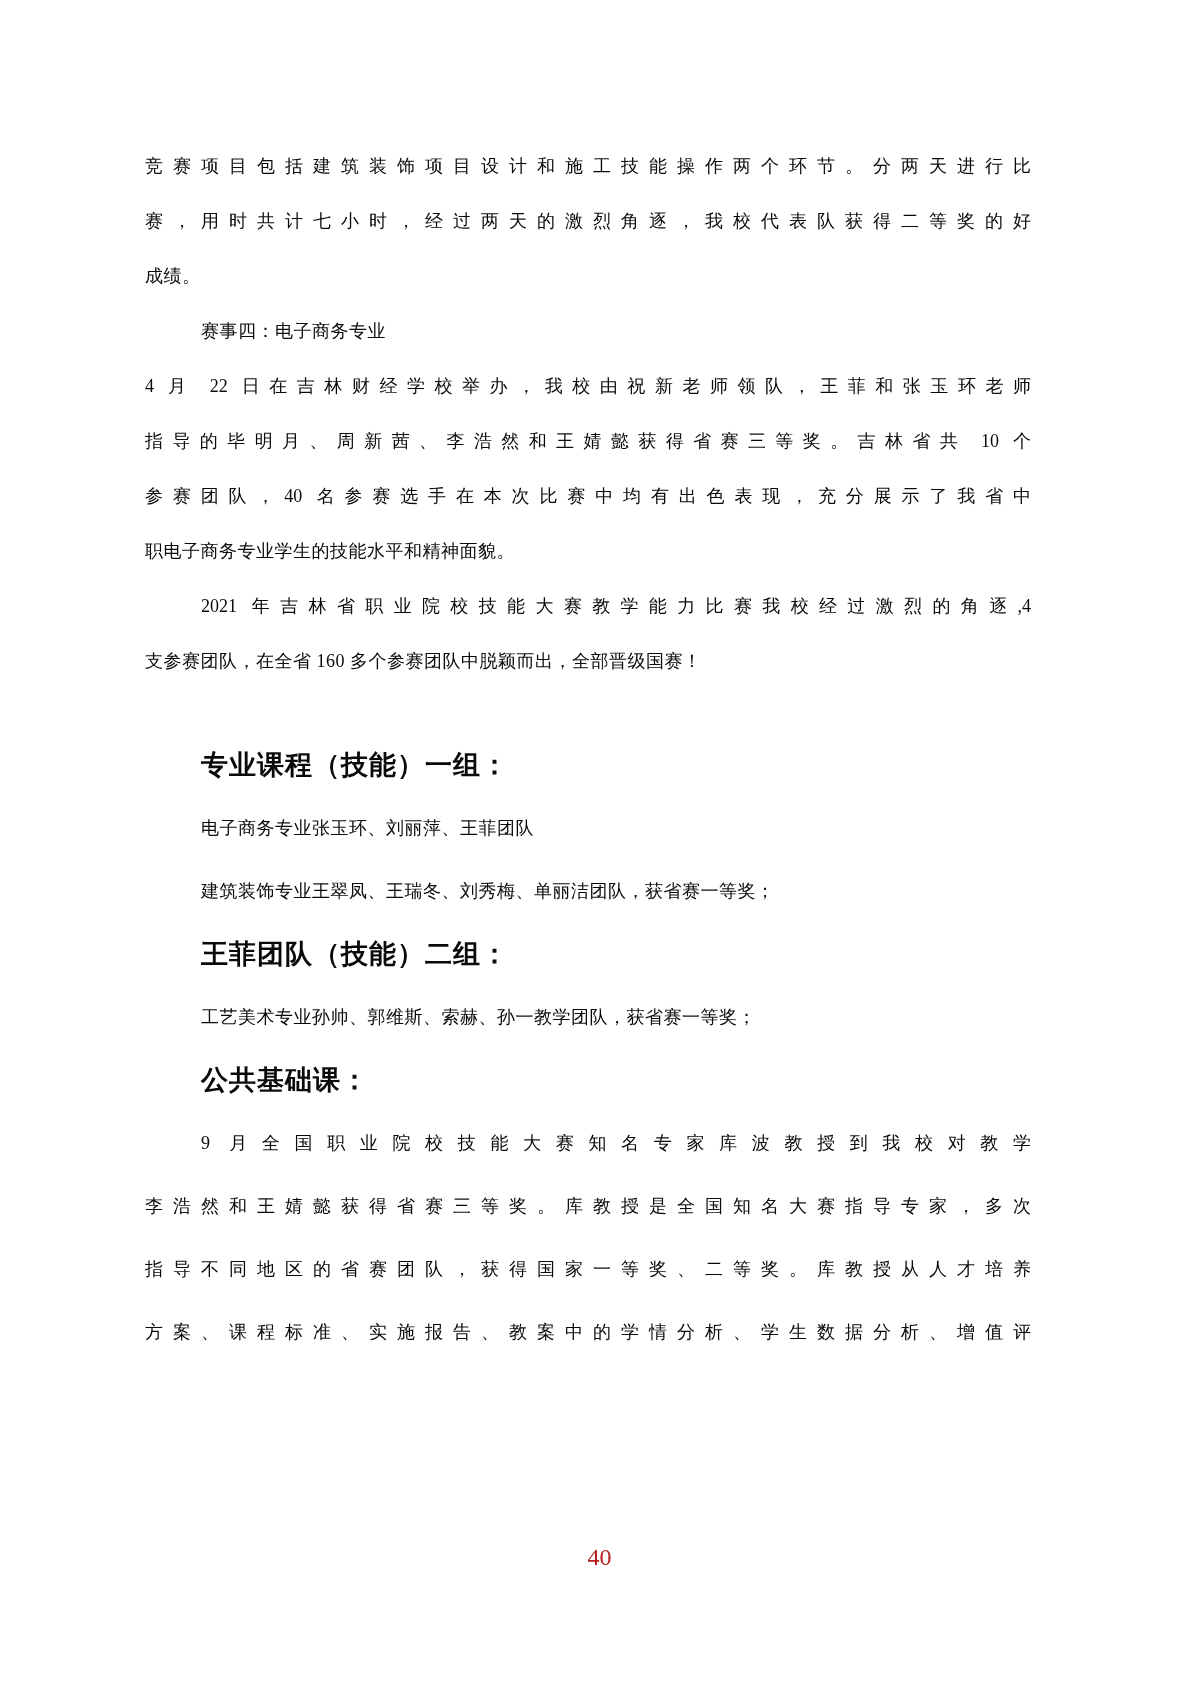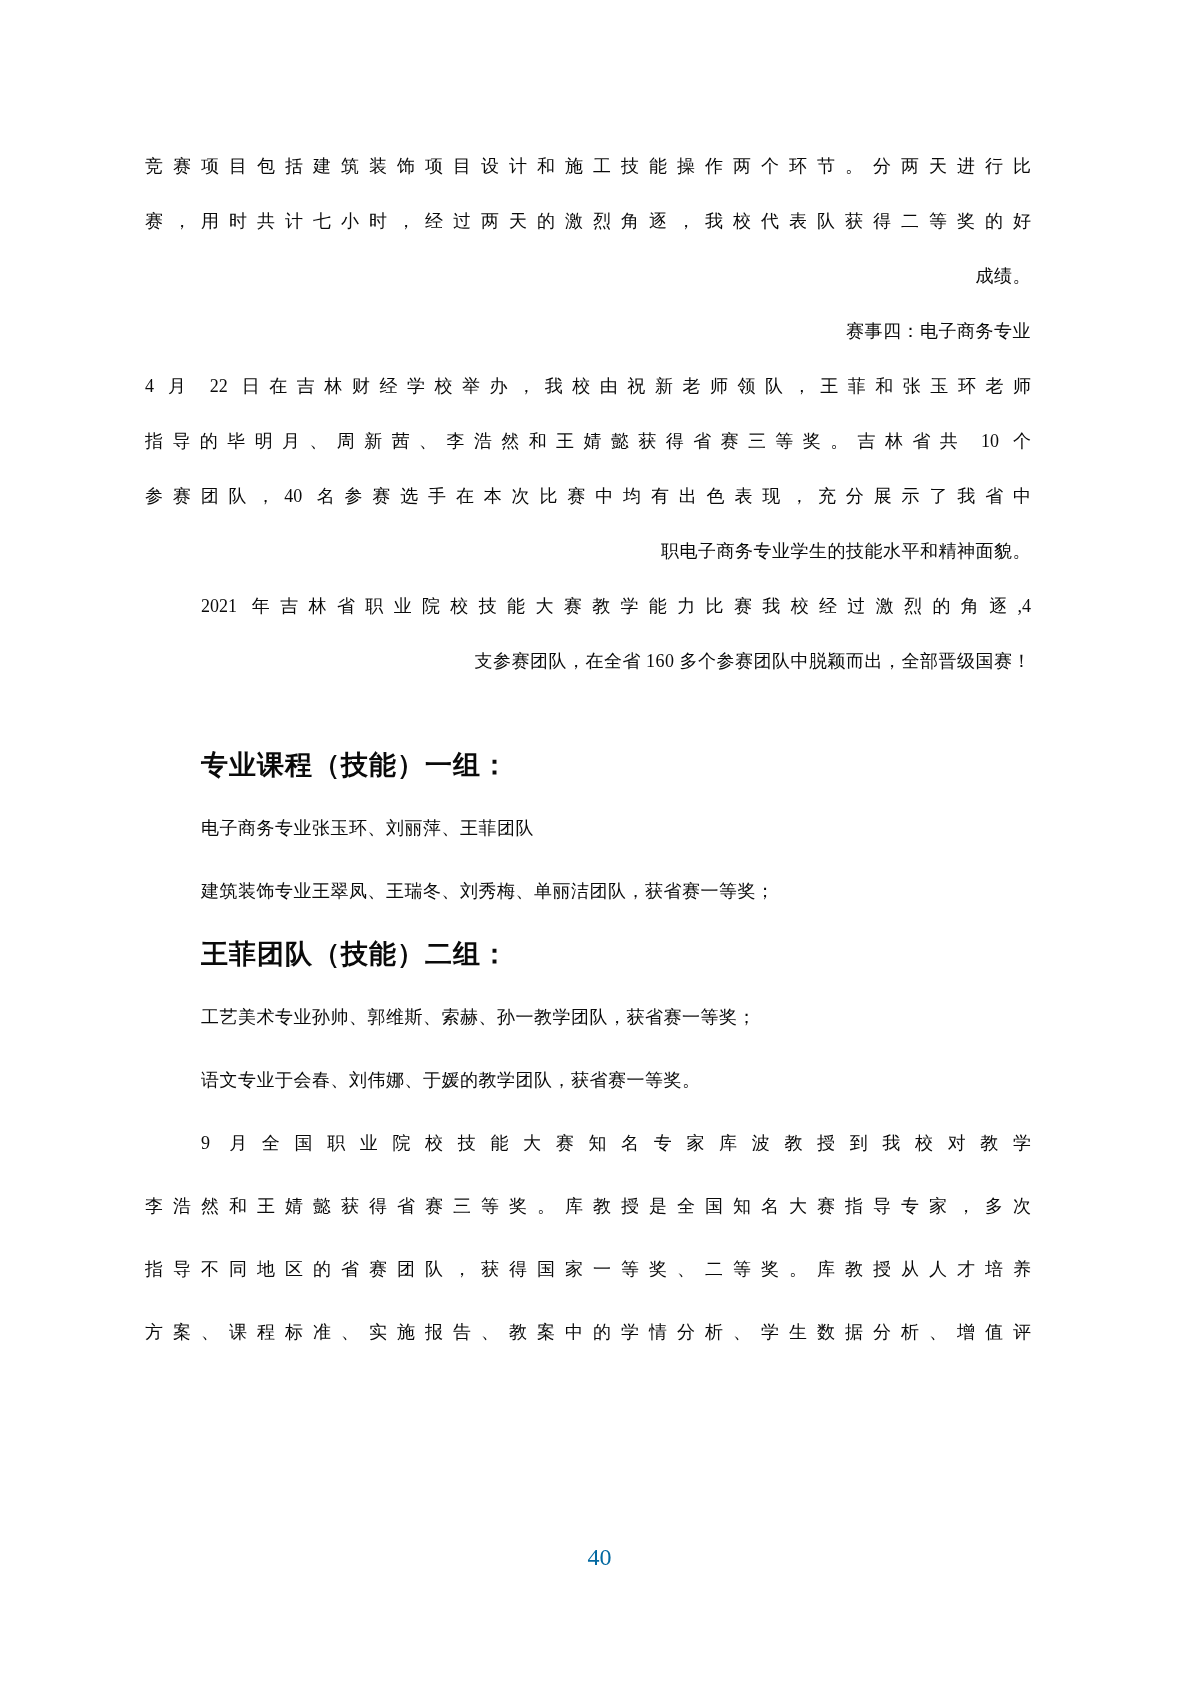--- a/index.html
+++ b/index.html
@@ -23,21 +23,20 @@
     width: 886px;
   }
   .line {
     font-size: 18px;
     letter-spacing: 0.5px;
     white-space: nowrap;
   }
   .section-a .line {
     height: 55px;
     line-height: 55px;
-    text-align: right;
   }
   .section-b {
     margin-top: 45px;
   }
   .section-b .line {
     height: 63px;
     line-height: 63px;
   }
   .line.justify {
     white-space: normal;
@@ -56,21 +55,21 @@
     letter-spacing: 1px;
   }
   .page-number {
     position: absolute;
     left: 0;
     right: 0;
     top: 1544px;
     text-align: center;
     font-size: 24px;
     font-family: "Liberation Serif", "DejaVu Serif", serif;
-    color: #0369a1;
+    color: #b91c1c;
   }
 </style>
 </head>
 <body>
 
 <div class="page">
   <div class="content">
     <div class="section-a">
         <div class="line justify">竞赛项目包括建筑装饰项目设计和施工技能操作两个环节。分两天进行比</div>
         <div class="line justify">赛，用时共计七小时，经过两天的激烈角逐，我校代表队获得二等奖的好</div>
@@ -82,21 +81,21 @@
         <div class="line">职电子商务专业学生的技能水平和精神面貌。</div>
         <div class="line justify indent">2021 年吉林省职业院校技能大赛教学能力比赛我校经过激烈的角逐,4</div>
         <div class="line">支参赛团队，在全省 160 多个参赛团队中脱颖而出，全部晋级国赛！</div>
       </div>
     <div class="section-b">
         <div class="line indent bold">专业课程（技能）一组：</div>
         <div class="line indent">电子商务专业张玉环、刘丽萍、王菲团队</div>
         <div class="line indent">建筑装饰专业王翠凤、王瑞冬、刘秀梅、单丽洁团队，获省赛一等奖；</div>
         <div class="line indent bold">王菲团队（技能）二组：</div>
         <div class="line indent">工艺美术专业孙帅、郭维斯、索赫、孙一教学团队，获省赛一等奖；</div>
-        <div class="line indent">语文专业于会春、刘伟娜、于媛的教学团队，获省赛一等奖。</div>
+        <div class="line indent bold">公共基础课：</div>
         <div class="line justify indent">9 月全国职业院校技能大赛知名专家库波教授到我校对教学</div>
         <div class="line justify">李浩然和王婧懿获得省赛三等奖。库教授是全国知名大赛指导专家，多次</div>
         <div class="line justify">指导不同地区的省赛团队，获得国家一等奖、二等奖。库教授从人才培养</div>
         <div class="line justify">方案、课程标准、实施报告、教案中的学情分析、学生数据分析、增值评</div>
       </div>
   </div>
   <div class="page-number">40</div>
 </div>
 
 </body></html>

